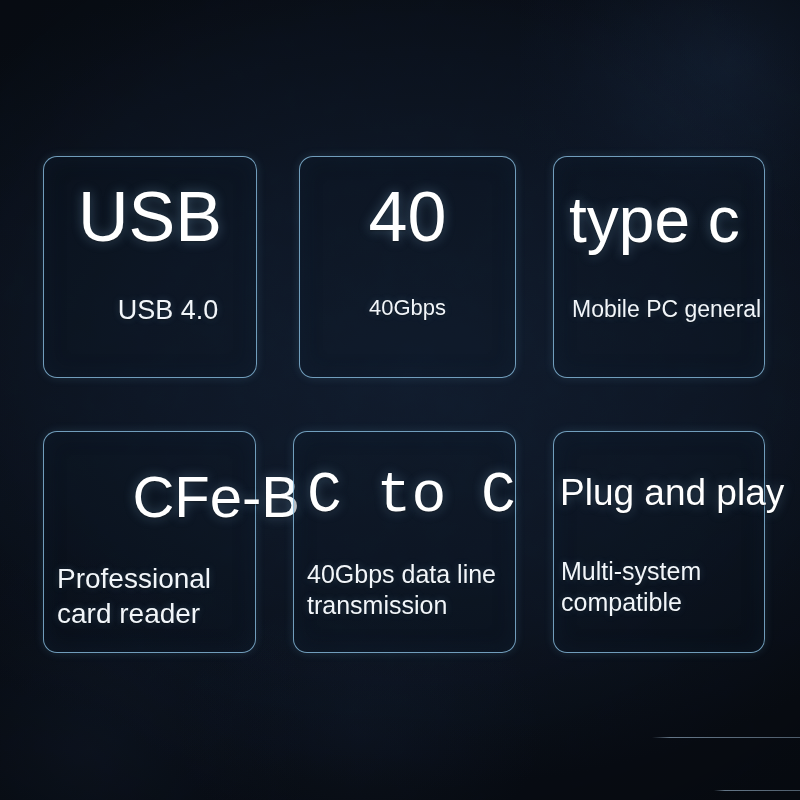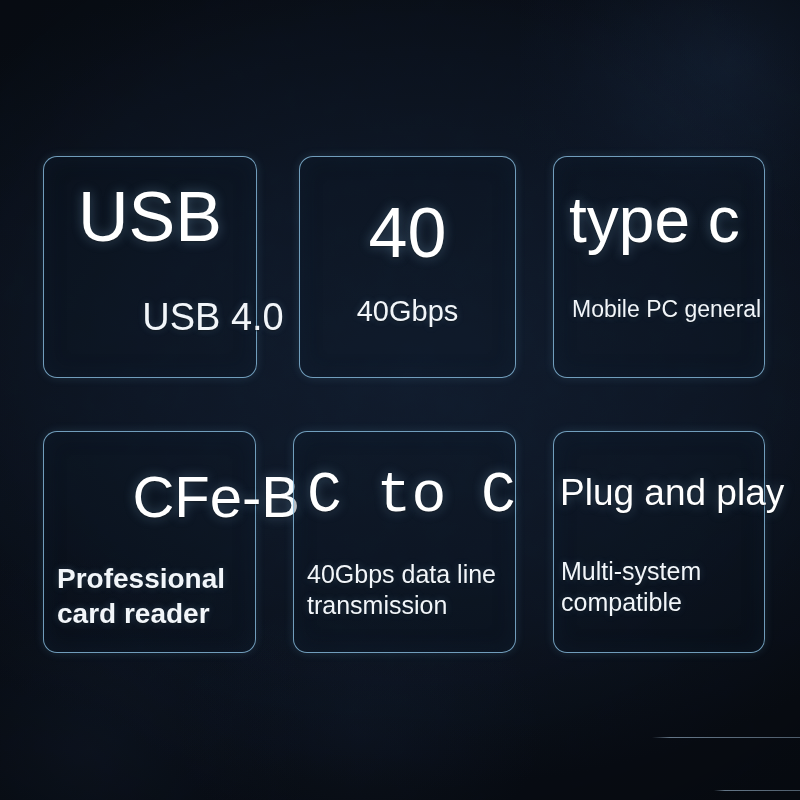--- a/index.html
+++ b/index.html
@@ -136,39 +136,39 @@
   </svg>
 
   <div class="hairline h1"></div>
   <div class="hairline h2"></div>
 
   <div class="grid">
 
     <div class="card" style="left: 43px; top: 152px; width: 214px; height: 222px;"></div>
     <div class="card-body">
       <div class="title" style="position: absolute; left: 43px; top: 178px; width: 214px; font-size: 70px; text-align: center;">USB</div>
-      <div class="subtitle" style="position: absolute; left: 43px; top: 290px; width: 250px; font-size: 38px; text-align: center; padding-left: 45px;">USB 4.0</div>
+      <div class="subtitle" style="position: absolute; left: 43px; top: 290px; width: 250px; font-size: 27px; text-align: center;">USB 4.0</div>
     </div>
 
     <div class="card" style="left: 299px; top: 152px; width: 217px; height: 222px;"></div>
     <div class="card-body">
-      <div class="title" style="position: absolute; left: 299px; top: 178px; width: 217px; font-size: 70px; text-align: center; margin-top: 16px;">40</div>
-      <div class="subtitle" style="position: absolute; left: 299px; top: 290px; width: 217px; font-size: 29px; text-align: center;">40Gbps</div>
+      <div class="title" style="position: absolute; left: 299px; top: 178px; width: 217px; font-size: 70px; text-align: center;">40</div>
+      <div class="subtitle" style="position: absolute; left: 299px; top: 290px; width: 217px; font-size: 22px; text-align: center;">40Gbps</div>
     </div>
 
     <div class="card" style="left: 553px; top: 152px; width: 212px; height: 222px;"></div>
     <div class="card-body">
       <div class="title" style="position: absolute; left: 569px; top: 184px; width: 240px; font-size: 64px; text-align: left;">type c</div>
       <div class="subtitle" style="position: absolute; left: 572px; top: 291px; width: 240px; font-size: 23px; text-align: left;">Mobile PC general</div>
     </div>
 
     <div class="card" style="left: 43px; top: 427px; width: 213px; height: 222px;"></div>
     <div class="card-body">
       <div class="title" style="position: absolute; left: 60px; top: 464px; width: 240px; font-size: 58px; text-align: right;">CFe-B</div>
-      <div class="subtitle" style="position: absolute; left: 57px; top: 558px; width: 240px; font-size: 28px; text-align: left; font-weight: bold;">Professional
+      <div class="subtitle" style="position: absolute; left: 57px; top: 558px; width: 240px; font-size: 28px; text-align: left;">Professional
 card reader</div>
     </div>
 
     <div class="card" style="left: 293px; top: 427px; width: 223px; height: 222px;"></div>
     <div class="card-body">
       <div class="title" style="position: absolute; left: 307px; top: 463px; width: 240px; font-size: 58px; text-align: left; font-family: Liberation Mono, monospace;">C to C</div>
       <div class="subtitle" style="position: absolute; left: 307px; top: 555px; width: 240px; font-size: 25px; text-align: left;">40Gbps data line
 transmission</div>
     </div>
 

